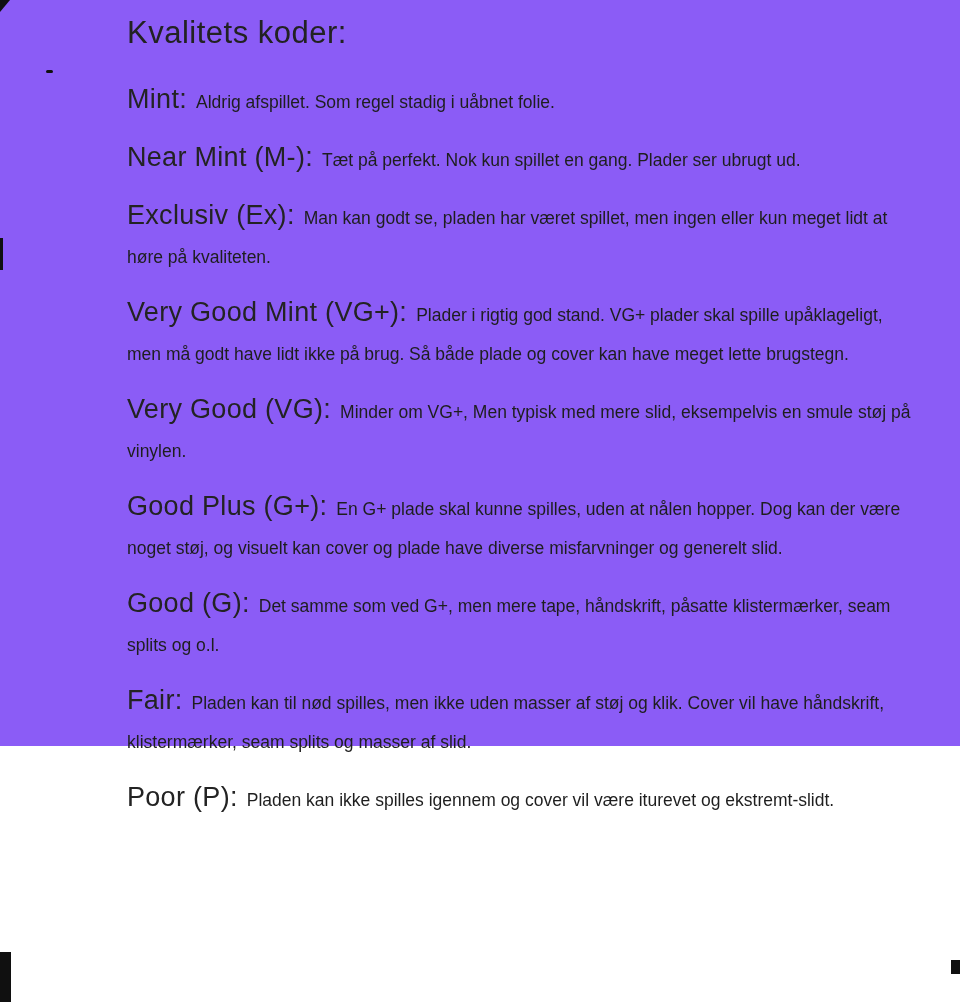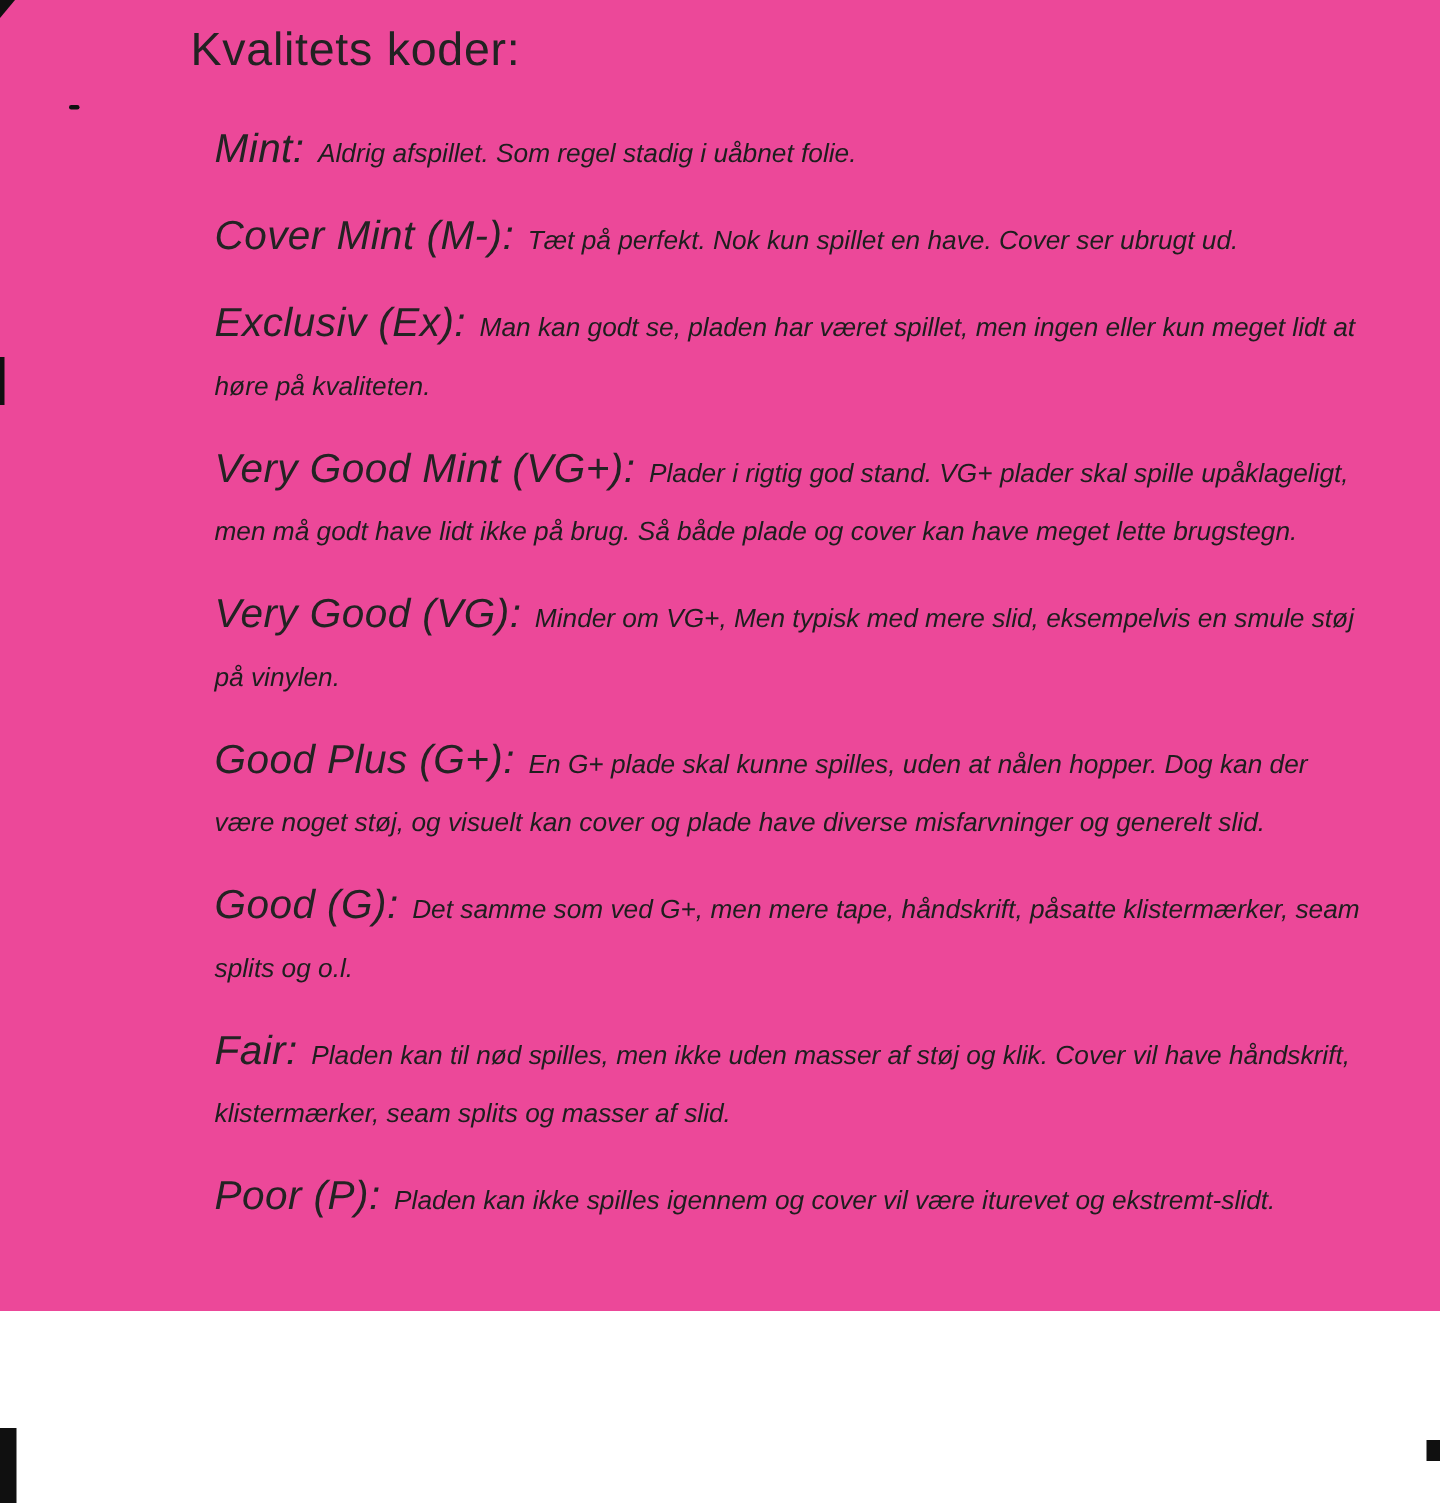--- a/index.html
+++ b/index.html
@@ -8,43 +8,42 @@
     background: #ffffff;
     width: 960px;
     height: 1002px;
     overflow: hidden;
     font-family: "Liberation Sans", sans-serif;
     color: #1c1c1c;
   }
   .page {
     position: relative;
     width: 960px;
-    height: 874px;
-    background: #ec4899;
+    height: 746px;
+    background: #8b5cf6;
   }
   .content {
     position: absolute;
     left: 127px;
     top: 6px;
     width: 785px;
   }
   .doc-title {
     font-size: 31px;
     font-weight: 400;
     letter-spacing: 0.5px;
     color: #222;
     margin: 6px 0 26px 0;
     line-height: 42px;
   }
   p.entry {
-    margin: 0 0 16px 16px;
+    margin: 0 0 16px 0;
     line-height: 39px;
     font-size: 17.5px;
     color: #1e1e1e;
-    font-style: italic;
   }
   span.term {
     font-size: 27px;
     letter-spacing: 0.3px;
     color: #232323;
     margin-right: 9px;
     vertical-align: baseline;
   }
   span.desc {
     font-size: 17.5px;
@@ -97,21 +96,21 @@
 
   <div class="content">
 
     <h1 class="doc-title">Kvalitets koder:</h1>
 
     <p class="entry">
       <span class="term">Mint:</span><span class="desc">Aldrig afspillet. Som regel stadig i uåbnet folie.</span>
     </p>
 
     <p class="entry">
-      <span class="term">Cover Mint (M-):</span><span class="desc">Tæt på perfekt. Nok kun spillet en have. Cover ser ubrugt ud.</span>
+      <span class="term">Near Mint (M-):</span><span class="desc">Tæt på perfekt. Nok kun spillet en gang. Plader ser ubrugt ud.</span>
     </p>
 
     <p class="entry">
       <span class="term">Exclusiv (Ex):</span><span class="desc">Man kan godt se, pladen har været spillet, men ingen eller kun meget lidt at høre på kvaliteten.</span>
     </p>
 
     <p class="entry">
       <span class="term">Very Good Mint (VG+):</span><span class="desc">Plader i rigtig god stand. VG+ plader skal spille upåklageligt, men må godt have lidt ikke på brug. Så både plade og cover kan have meget lette brugstegn.</span>
     </p>
 

